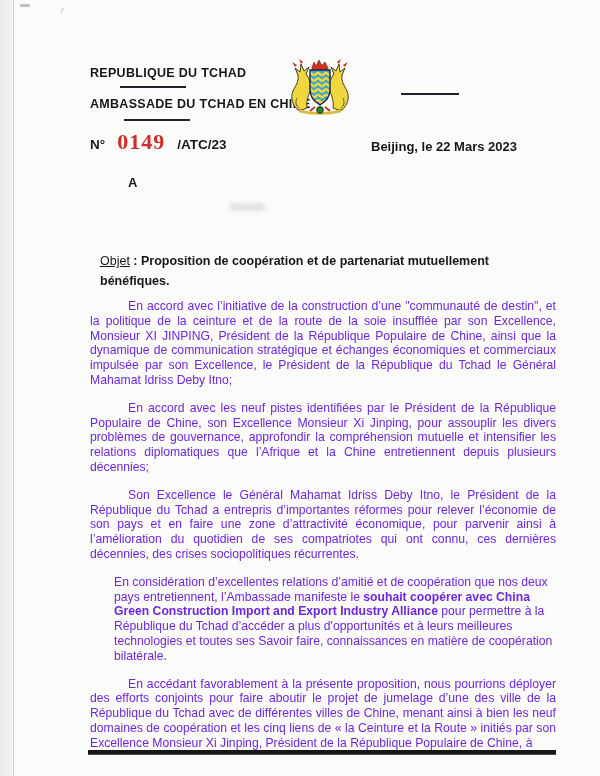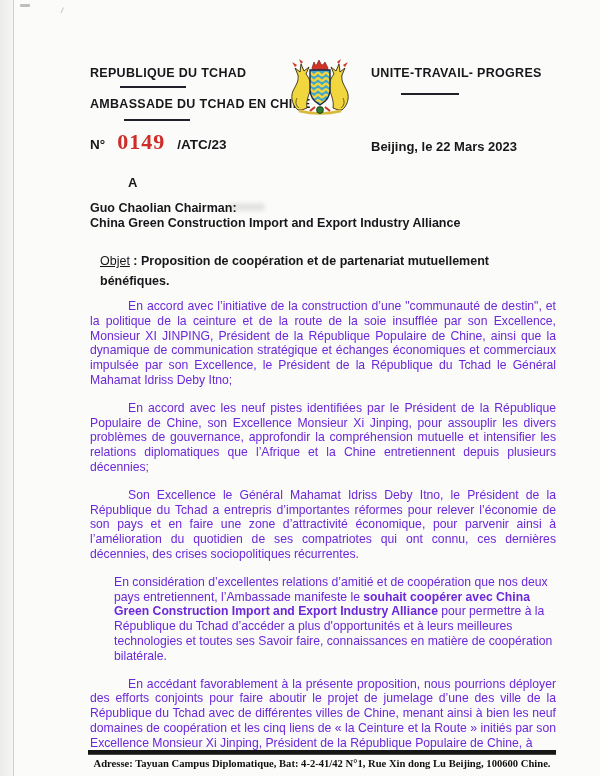--- a/index.html
+++ b/index.html
@@ -104,47 +104,41 @@
         <path d="M22,43.5 q2,-2.6 4,0 t4,0 t4,0 t4,0 t4,0 t4,0" stroke="#f2d63d" stroke-width="2.5" fill="none"></path>
       </g>
       <path d="M24,12 H44 V32 C44,40 39,44 34,47 C29,44 24,40 24,32 Z" fill="none" stroke="#1c2742" stroke-width="1.4"></path>
 
       <path d="M13,53 Q34,58 55,53" stroke="#d8b93a" stroke-width="2.4" fill="none"></path>
       <path d="M29,49 l-5,4 M39,49 l5,4" stroke="#c43b2a" stroke-width="2.2"></path>
       <circle cx="34" cy="52" r="3.4" fill="#2f7d2f" stroke="#143d14" stroke-width="0.9"></circle>
     </svg>
   </div>
 
-  <div class="motto">UNITE-TRAVAIL- PROGRES</div>
   <div class="motto-underline"></div>
 
   <div class="ref">
     <span>N°</span>
       <span class="ref-number">0149</span>
       <span>/ATC/23</span>
   </div>
 
   <div class="date">Beijing, le 22 Mars 2023</div>
 
   <div class="salutation">A</div>
   <div class="smudge"></div>
-  <div class="recipient">
-    <div>Guo Chaolian Chairman:</div>
-    <div>China Green Construction Import and Export Industry Alliance</div>
-  </div>
 
   <div class="subject">
     <span class="subject-label">Objet</span><span> : </span><span>Proposition de coopération et de partenariat mutuellement bénéfiques.</span>
   </div>
 
   <div class="body">
     <p>En accord avec l’initiative de la construction d’une "communauté de destin", et la politique de la ceinture et de la route de la soie insufflée par son Excellence, Monsieur XI JINPING, Président de la République Populaire de Chine, ainsi que la dynamique de communication stratégique et échanges économiques et commerciaux impulsée par son Excellence, le Président de la République du Tchad le Général Mahamat Idriss Deby Itno;</p>
     <p>En accord avec les neuf pistes identifiées par le Président de la République Populaire de Chine, son Excellence Monsieur Xi Jinping, pour assouplir les divers problèmes de gouvernance, approfondir la compréhension mutuelle et intensifier les relations diplomatiques que l’Afrique et la Chine entretiennent depuis plusieurs décennies;</p>
     <p>Son Excellence le Général Mahamat Idriss Deby Itno, le Président de la République du Tchad a entrepris d’importantes réformes pour relever l’économie de son pays et en faire une zone d’attractivité économique, pour parvenir ainsi à l’amélioration du quotidien de ses compatriotes qui ont connu, ces dernières décennies, des crises sociopolitiques récurrentes.</p>
     <p class="no-indent"><span>En considération d’excellentes relations d’amitié et de coopération que nos deux pays entretiennent, l’Ambassade manifeste le </span><b>souhait coopérer avec China Green Construction Import and Export Industry Alliance</b><span> pour permettre à la République du Tchad d’accéder a plus d'opportunités et à leurs meilleures technologies et toutes ses Savoir faire, connaissances en matière de coopération bilatérale.</span></p>
     <p>En accédant favorablement à la présente proposition, nous pourrions déployer des efforts conjoints pour faire aboutir le projet de jumelage d’une des ville de la République du Tchad avec de différentes villes de Chine, menant ainsi à bien les neuf domaines de coopération et les cinq liens de « la Ceinture et la Route » initiés par son Excellence Monsieur Xi Jinping, Président de la République Populaire de Chine, à</p>
   </div>
 
   <div class="footer">
     <div class="footer-rule"></div>
-    <div class="footer-address">Adresse: Tayuan Campus Diplomatique, Bat: 4-2-41/42 N°1, Rue Xin dong Lu Beijing, 100600 Chine.</div>
   </div>
 </div>
 
 </body></html>

